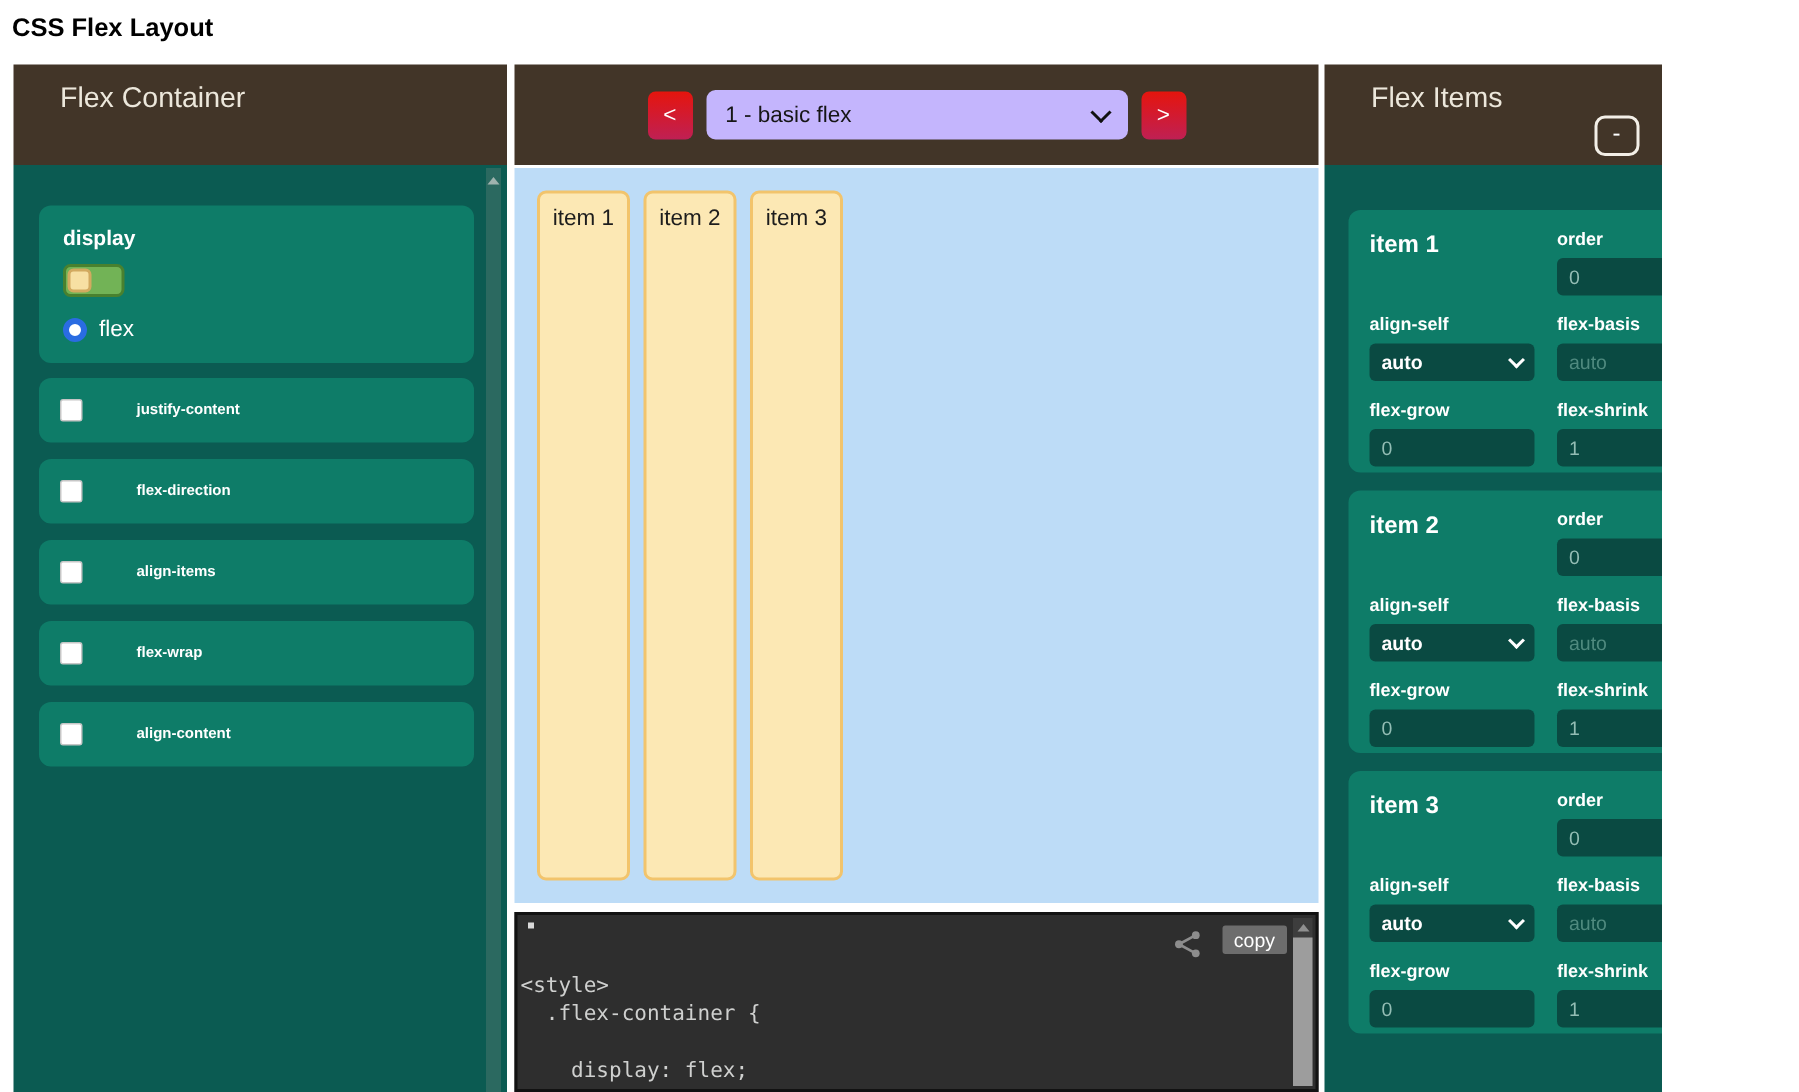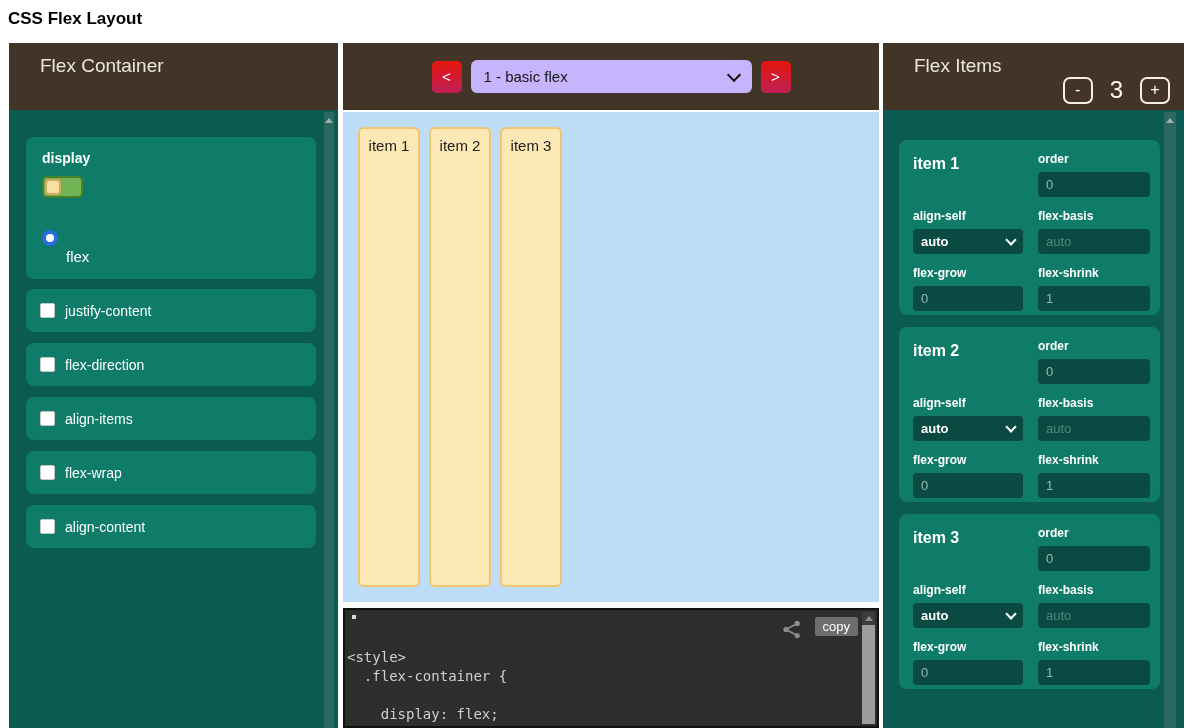--- a/index.html
+++ b/index.html
@@ -1,18 +1,18 @@
 <!DOCTYPE html>
 <html><head>
 <meta charset="utf-8">
 <style>
   * { margin:0; padding:0; }
   body { background:#fff; }
   #root {
-    position:relative; width:1199px; height:728px; background:#ffffff;
+    position:relative; width:1108px; height:728px; background:#ffffff;
     font-family:"Liberation Sans", sans-serif; overflow:hidden;
   }
   .page-title { position:absolute; left:8px; top:9px; font-size:17px; font-weight:bold; color:#000; }
 
   
   .side-panel { position:absolute; top:43px; }
   .panel-header { position:relative; height:67px; background:#423528; padding:12px 31px; box-sizing:border-box; }
   .panel-header-title { font-size:19px; color:#ece7db; }
   .panel-body { position:absolute; top:67px; left:0; right:0; bottom:0; background:#0b5b52; overflow:hidden; }
   .scroll-strip { position:absolute; top:2px; bottom:0; width:10px; background:#2b6960; }
@@ -24,24 +24,24 @@
   .lp-content { padding:27px 0 0 17px; }
   .card { width:290px; background:#0e7c68; border-radius:8px; box-sizing:border-box; }
   .display-card { padding:13px 16px 14px; margin-bottom:10px; }
   .display-label { font-size:14px; font-weight:bold; color:#fff; margin-bottom:10px; }
   .toggle { position:relative; width:41px; height:22px; background:#72b356; border:2px solid #49812f;
     border-radius:5px; box-sizing:border-box; margin-bottom:13px; }
   .toggle-knob { position:absolute; left:1px; top:1px; width:16px; height:16px; box-sizing:border-box;
     background:#f7e0a3; border:2px solid #d2aa60; border-radius:4px; }
   .radio-row { display:flex; align-items:center; gap:8px; }
   .radio { width:16px; height:16px; border-radius:50%; background:#fff; border:4px solid #2a6ce2; box-sizing:border-box; }
-  .radio-label { font-size:15px; color:#fff;margin-top:37px; }
+  .radio-label { font-size:15px; color:#fff; }
   .prop-card { height:43px; display:flex; align-items:center; gap:10px; padding:0 14px; margin-bottom:11px; }
   .checkbox { width:13px; height:13px; background:#fff; border:1px solid #c6c6c6; border-radius:2px; flex:0 0 auto; }
-  .prop-label { font-size:14px; font-weight:normal; color:#fff; }
+  .prop-label { font-size:10px; font-weight:bold; color:#fff;margin-left:26px; }
 
   
   .mid-header { position:absolute; left:343px; top:43px; width:536px; height:67px; background:#423528;
     display:flex; align-items:center; justify-content:center; gap:9px; }
   .nav-btn { width:30px; height:32px; border:0; border-radius:5px; cursor:pointer;
     background:linear-gradient(180deg,#e5150d,#bf2054); color:#fff; font-size:15px;
     display:flex; align-items:center; justify-content:center; font-family:inherit; }
   .select-box { width:281px; height:33px; background:#c4b5fd; border-radius:6px; box-sizing:border-box;
     display:flex; align-items:center; justify-content:space-between; padding:0 13px; cursor:pointer; }
   .select-box-label { font-size:15px; color:#161616; }

